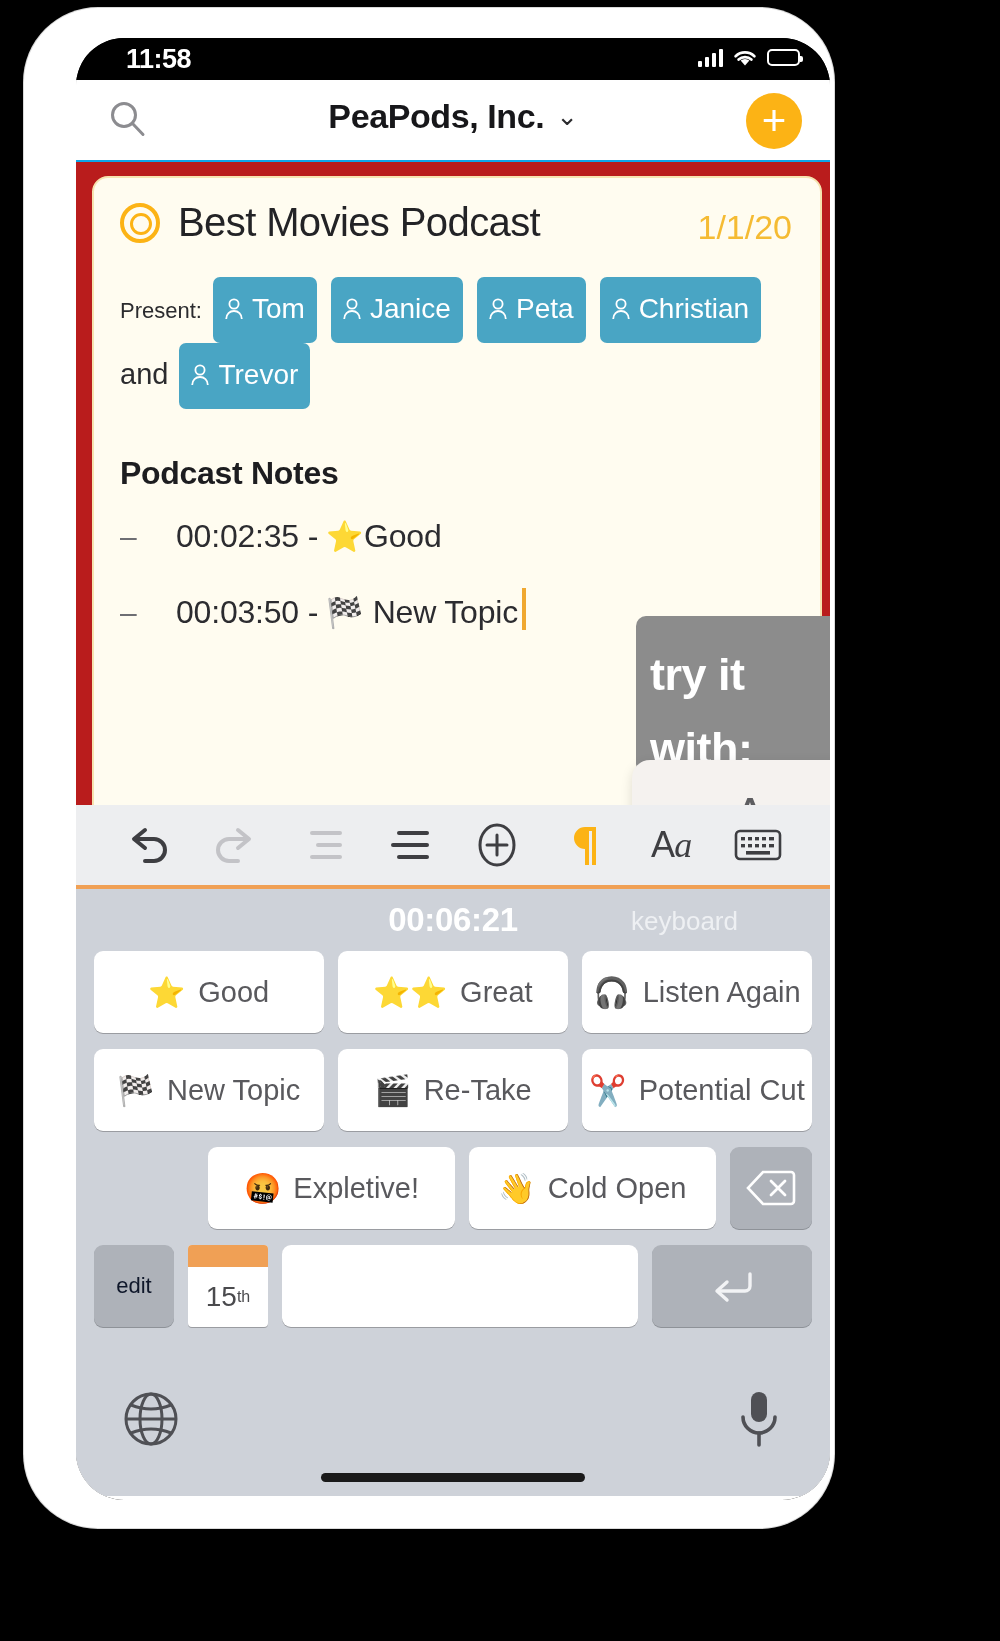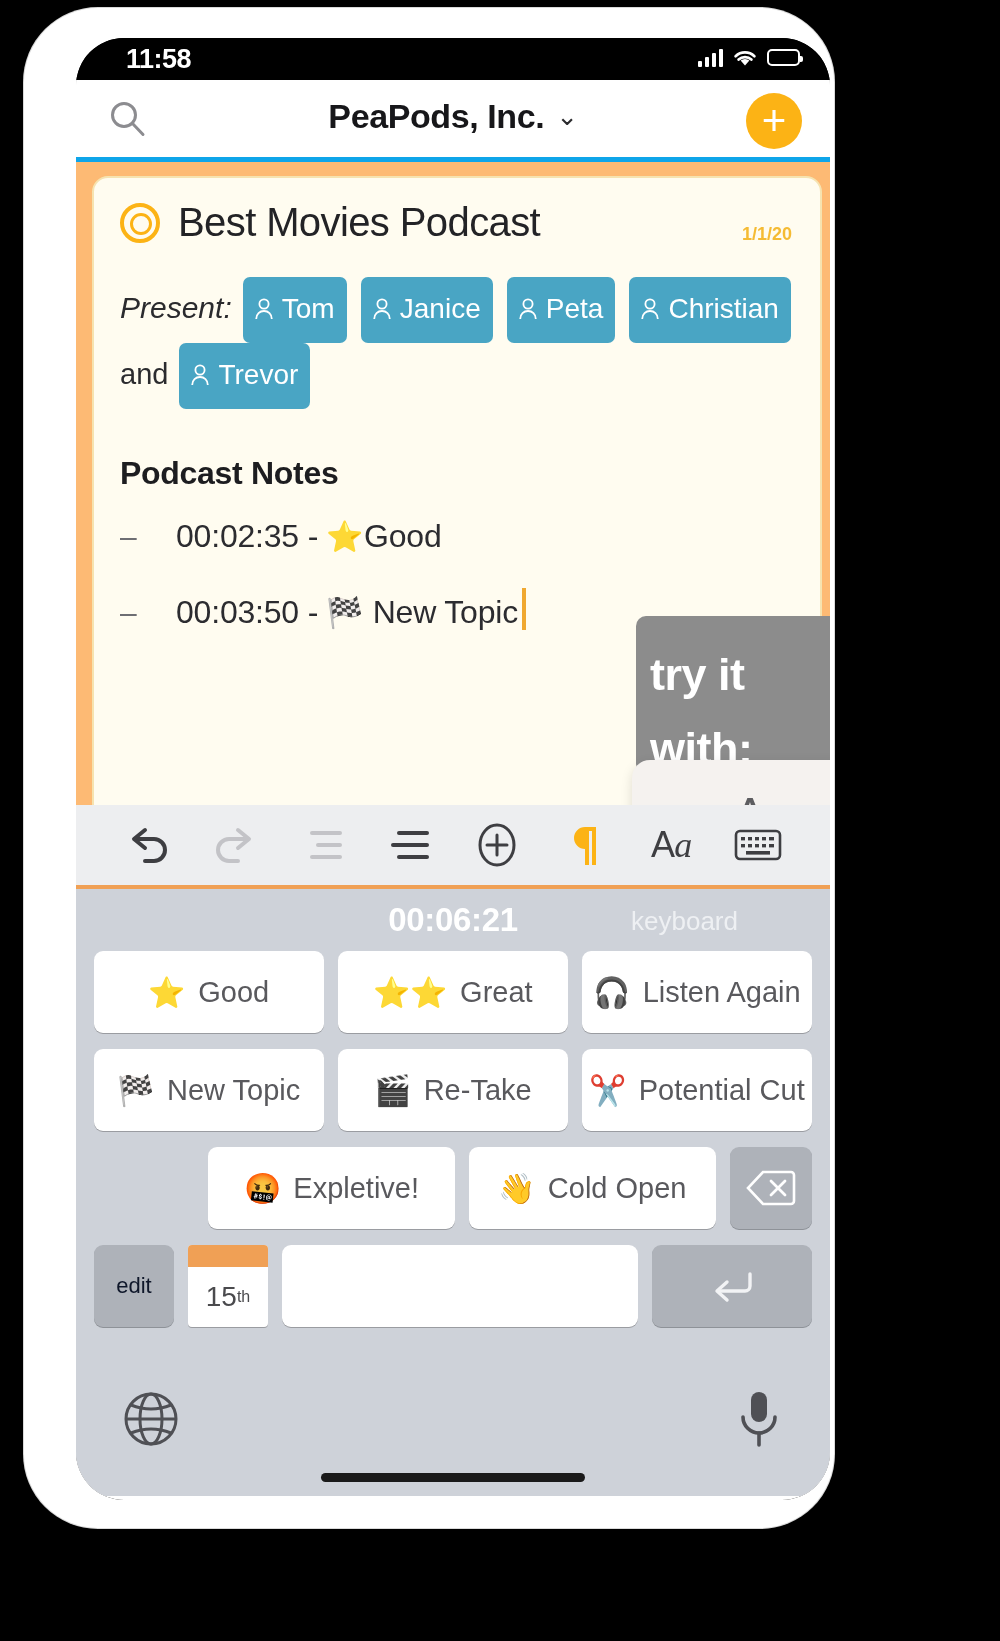--- a/index.html
+++ b/index.html
@@ -58,21 +58,21 @@
   
   .app {
     position: absolute; left: 0; top: 42px;
     width: 754px; height: 1420px;
     background: #fff;
   }
 
   
   .navbar {
     position: relative; height: 82px; background: #fff;
-    border-bottom: 5px solid #0ea5e9;
+    border-bottom: 2px solid #0ea5e9;
   }
   .search-icon {
     position: absolute; left: 32px; top: 19px;
     width: 40px; height: 40px;
   }
   .nav-title {
     position: absolute; left: 0; right: 0; top: 17px;
     text-align: center; font-size: 34px; font-weight: 600;
     color: #17171a; letter-spacing: -0.4px;
   }
@@ -84,21 +84,21 @@
   .add-btn {
     position: absolute; right: 28px; top: 13px;
     width: 56px; height: 56px; border-radius: 50%;
     background: #fcb315; color: #fff;
     display: flex; align-items: center; justify-content: center;
     font-size: 42px; line-height: 1; font-weight: 300;
     border: none; cursor: pointer;
   }
 
   
-  .note-wrap { position: relative; height: 643px; background: #fdba74; overflow: hidden; }
+  .note-wrap { position: relative; height: 643px; background: #b91c1c; overflow: hidden; }
   .note-card {
     position: absolute; left: 16px; top: 14px;
     width: 730px; height: 700px;
     background: #fffcf0;
     border: 2px solid #f6e3b0;
     border-radius: 16px;
     padding: 22px 26px;
   }
   .note-head { display: flex; align-items: center; position: relative; }
   .ring {
@@ -109,28 +109,28 @@
   .ring:after {
     content:""; position:absolute; left:6px; top:6px;
     width:16px; height:16px; border-radius:50%;
     border:3px solid #fcb315;
   }
   .note-title {
     margin-left: 18px; font-size: 40px; color: #232326;
     letter-spacing: -0.6px; font-weight: 400;
   }
   .note-date {
-    position: absolute; right: 2px; top: 24px;
-    font-size: 18px; color: #f5bb33; font-weight: 700;
+    position: absolute; right: 2px; top: 8px;
+    font-size: 34px; color: #f5bb33; font-weight: 400;
   }
   .present-row {
     margin-top: 32px; font-size: 29px; color: #2b2b2e;
     line-height: 58px;
   }
-  .present-lab { font-style: italic; font-size: 30px; }
+  .present-lab { font-size: 22px; }
   .chip {
     display: inline-flex; align-items: center; gap: 7px;
     background: #49a5c4; color: #fff;
     border-radius: 7px; padding: 3px 12px 5px 10px;
     font-size: 28px; vertical-align: middle;
     margin: 0 3px;
   }
   .chip .pico { width: 22px; height: 26px; flex: 0 0 auto; }
   .notes-h {
     margin-top: 46px; font-size: 32px; font-weight: 700; color: #1d1d20;

